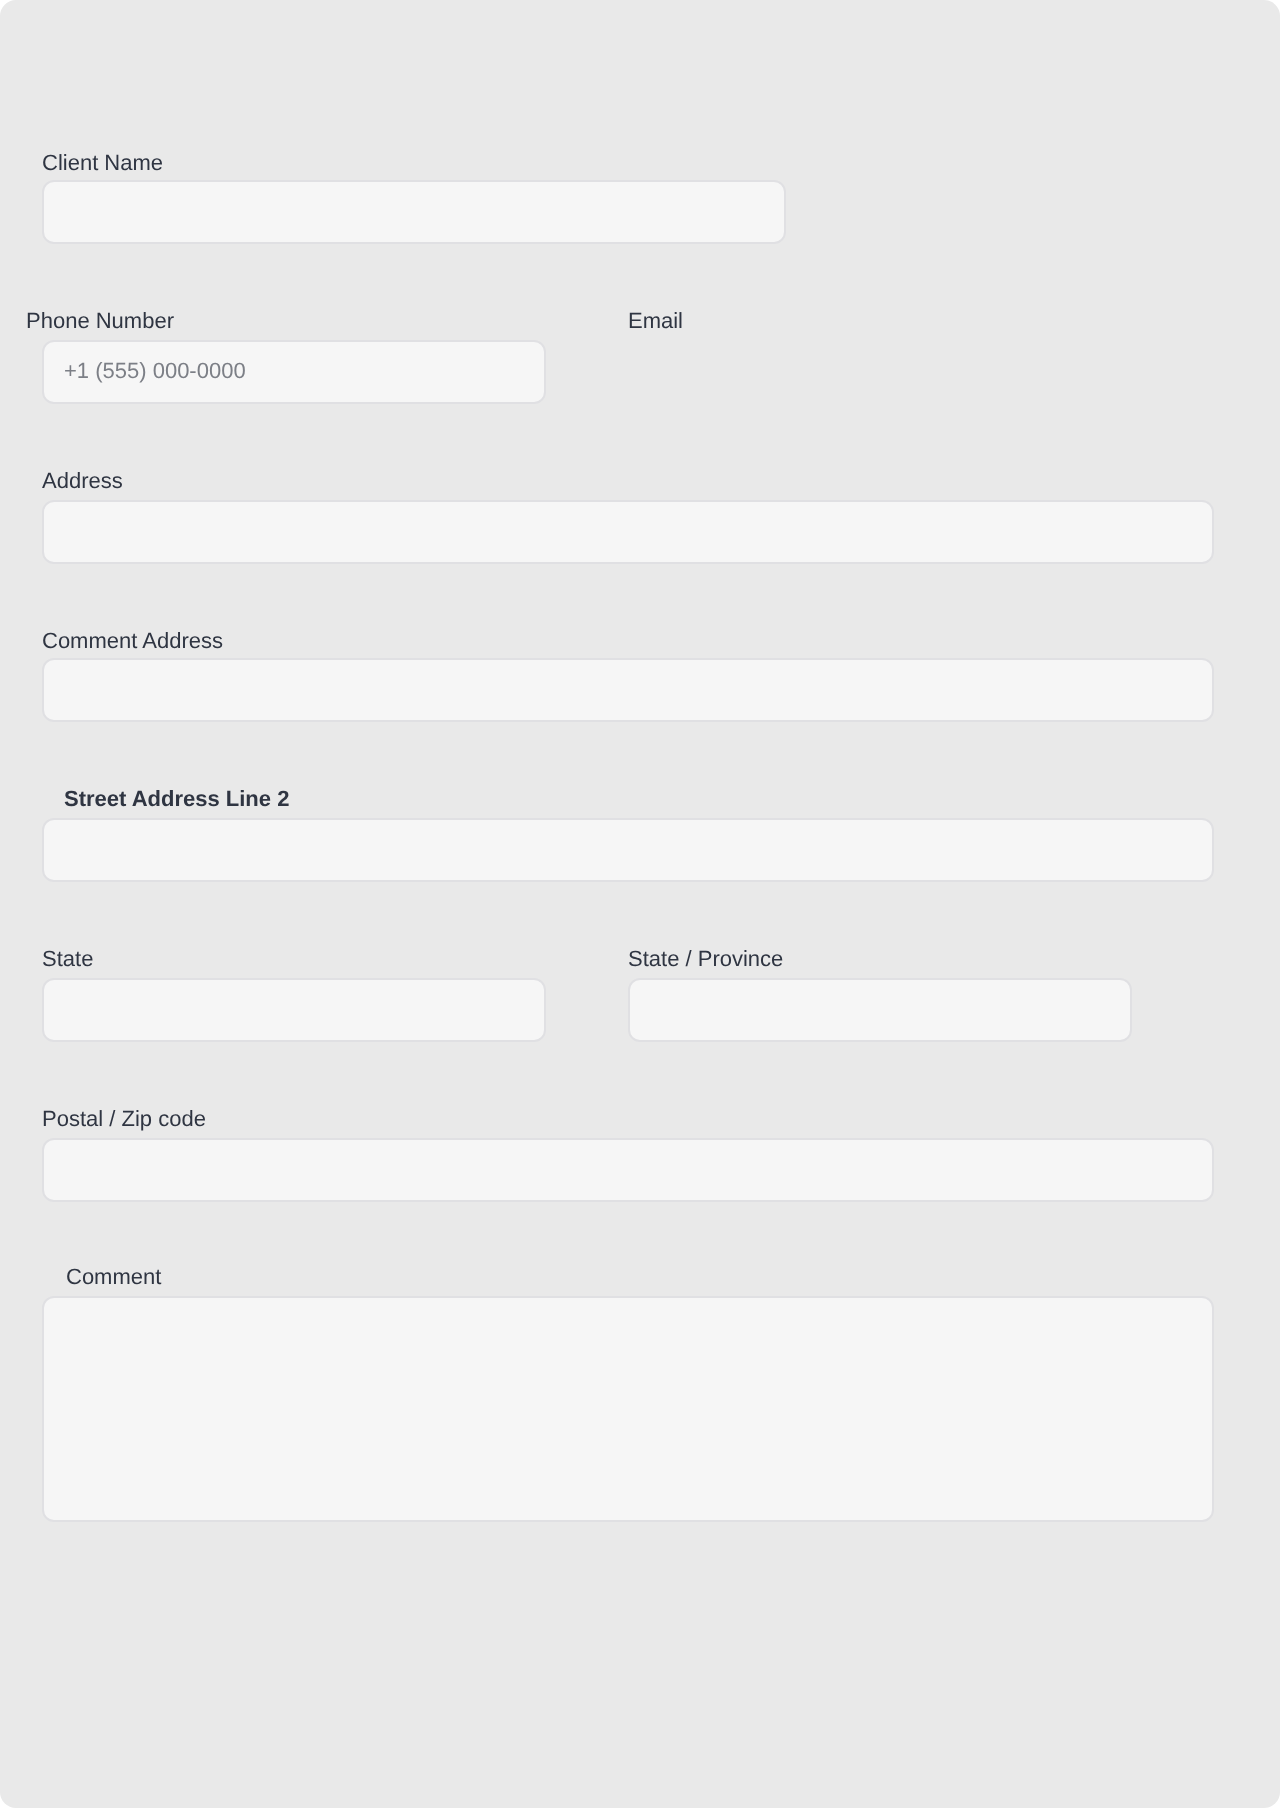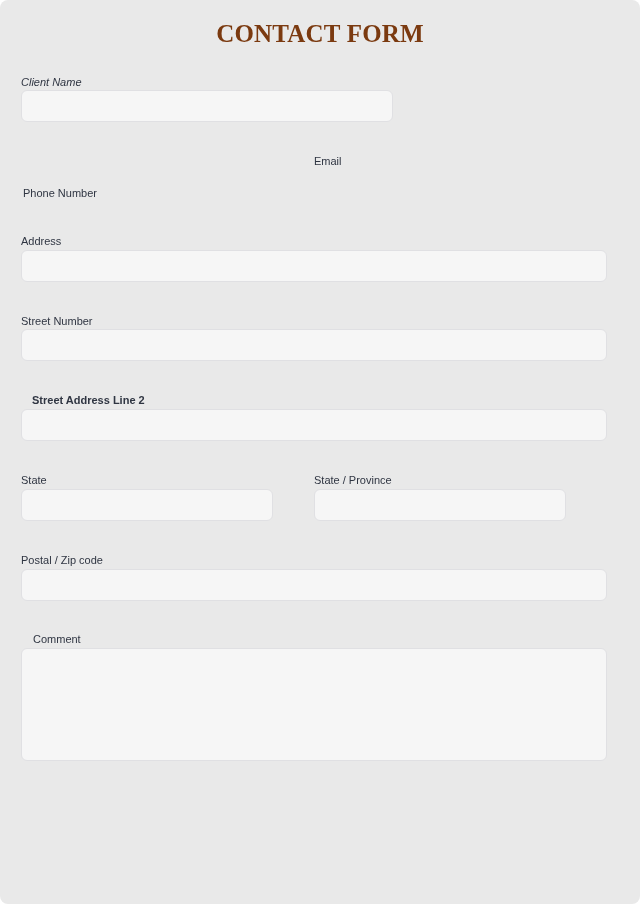--- a/index.html
+++ b/index.html
@@ -8,33 +8,33 @@
   .title { position: absolute; left: 0; top: 20px; width: 640px; text-align: center; font-family: "Liberation Serif", serif; font-weight: bold; font-size: 25px; color: #7b3a10; letter-spacing: 0.2px; }
   .label { position: absolute; font-size: 11px; color: #2f3542; }
   .field { position: absolute; box-sizing: border-box; background: #f6f6f6; border: 1px solid #e0e0e3; border-radius: 6px; height: 32px; padding: 0 10px; font-family: "Liberation Sans", sans-serif; font-size: 11px; color: #333; outline: none; }
   .field::placeholder { color: #7c7f86; }
   textarea.field { height: 113px; resize: none; padding: 8px 10px; }
 </style>
 </head>
 <body>
 
 <div class="card">
-  <div class="title">CONTACT FORM</div>
 
-  <div class="label" style="left:21px;top:76px;font-style:italic;">Client Name</div>
+  <div class="label" style="left:21px;top:76px;">Client Name</div>
   <input class="field" style="left: 21px; top: 90px; width: 372px;" placeholder="">
 
-  <div class="label" style="left:23px;top:155px;margin-top:32px;">Phone Number</div>
+  <div class="label" style="left:13px;top:155px;">Phone Number</div>
+  <input class="field" style="left: 21px; top: 170px; width: 252px;" placeholder="+1 (555) 000-0000">
 
   <div class="label" style="left:314px;top:155px;text-align:right;">Email</div>
 
   <div class="label" style="left:21px;top:235px;">Address</div>
   <input class="field" style="left: 21px; top: 250px; width: 586px;">
 
-  <div class="label" style="left:21px;top:315px;">Street Number</div>
+  <div class="label" style="left:21px;top:315px;">Comment Address</div>
   <input class="field" style="left: 21px; top: 329px; width: 586px;">
 
   <div class="label" style="left:32px;top:394px;font-weight:bold;">Street Address Line 2</div>
   <input class="field" style="left: 21px; top: 409px; width: 586px;">
 
   <div class="label" style="left:21px;top:474px;">State</div>
   <input class="field" style="left: 21px; top: 489px; width: 252px;">
 
   <div class="label" style="left:314px;top:474px;">State / Province</div>
   <input class="field" style="left: 314px; top: 489px; width: 252px;">

